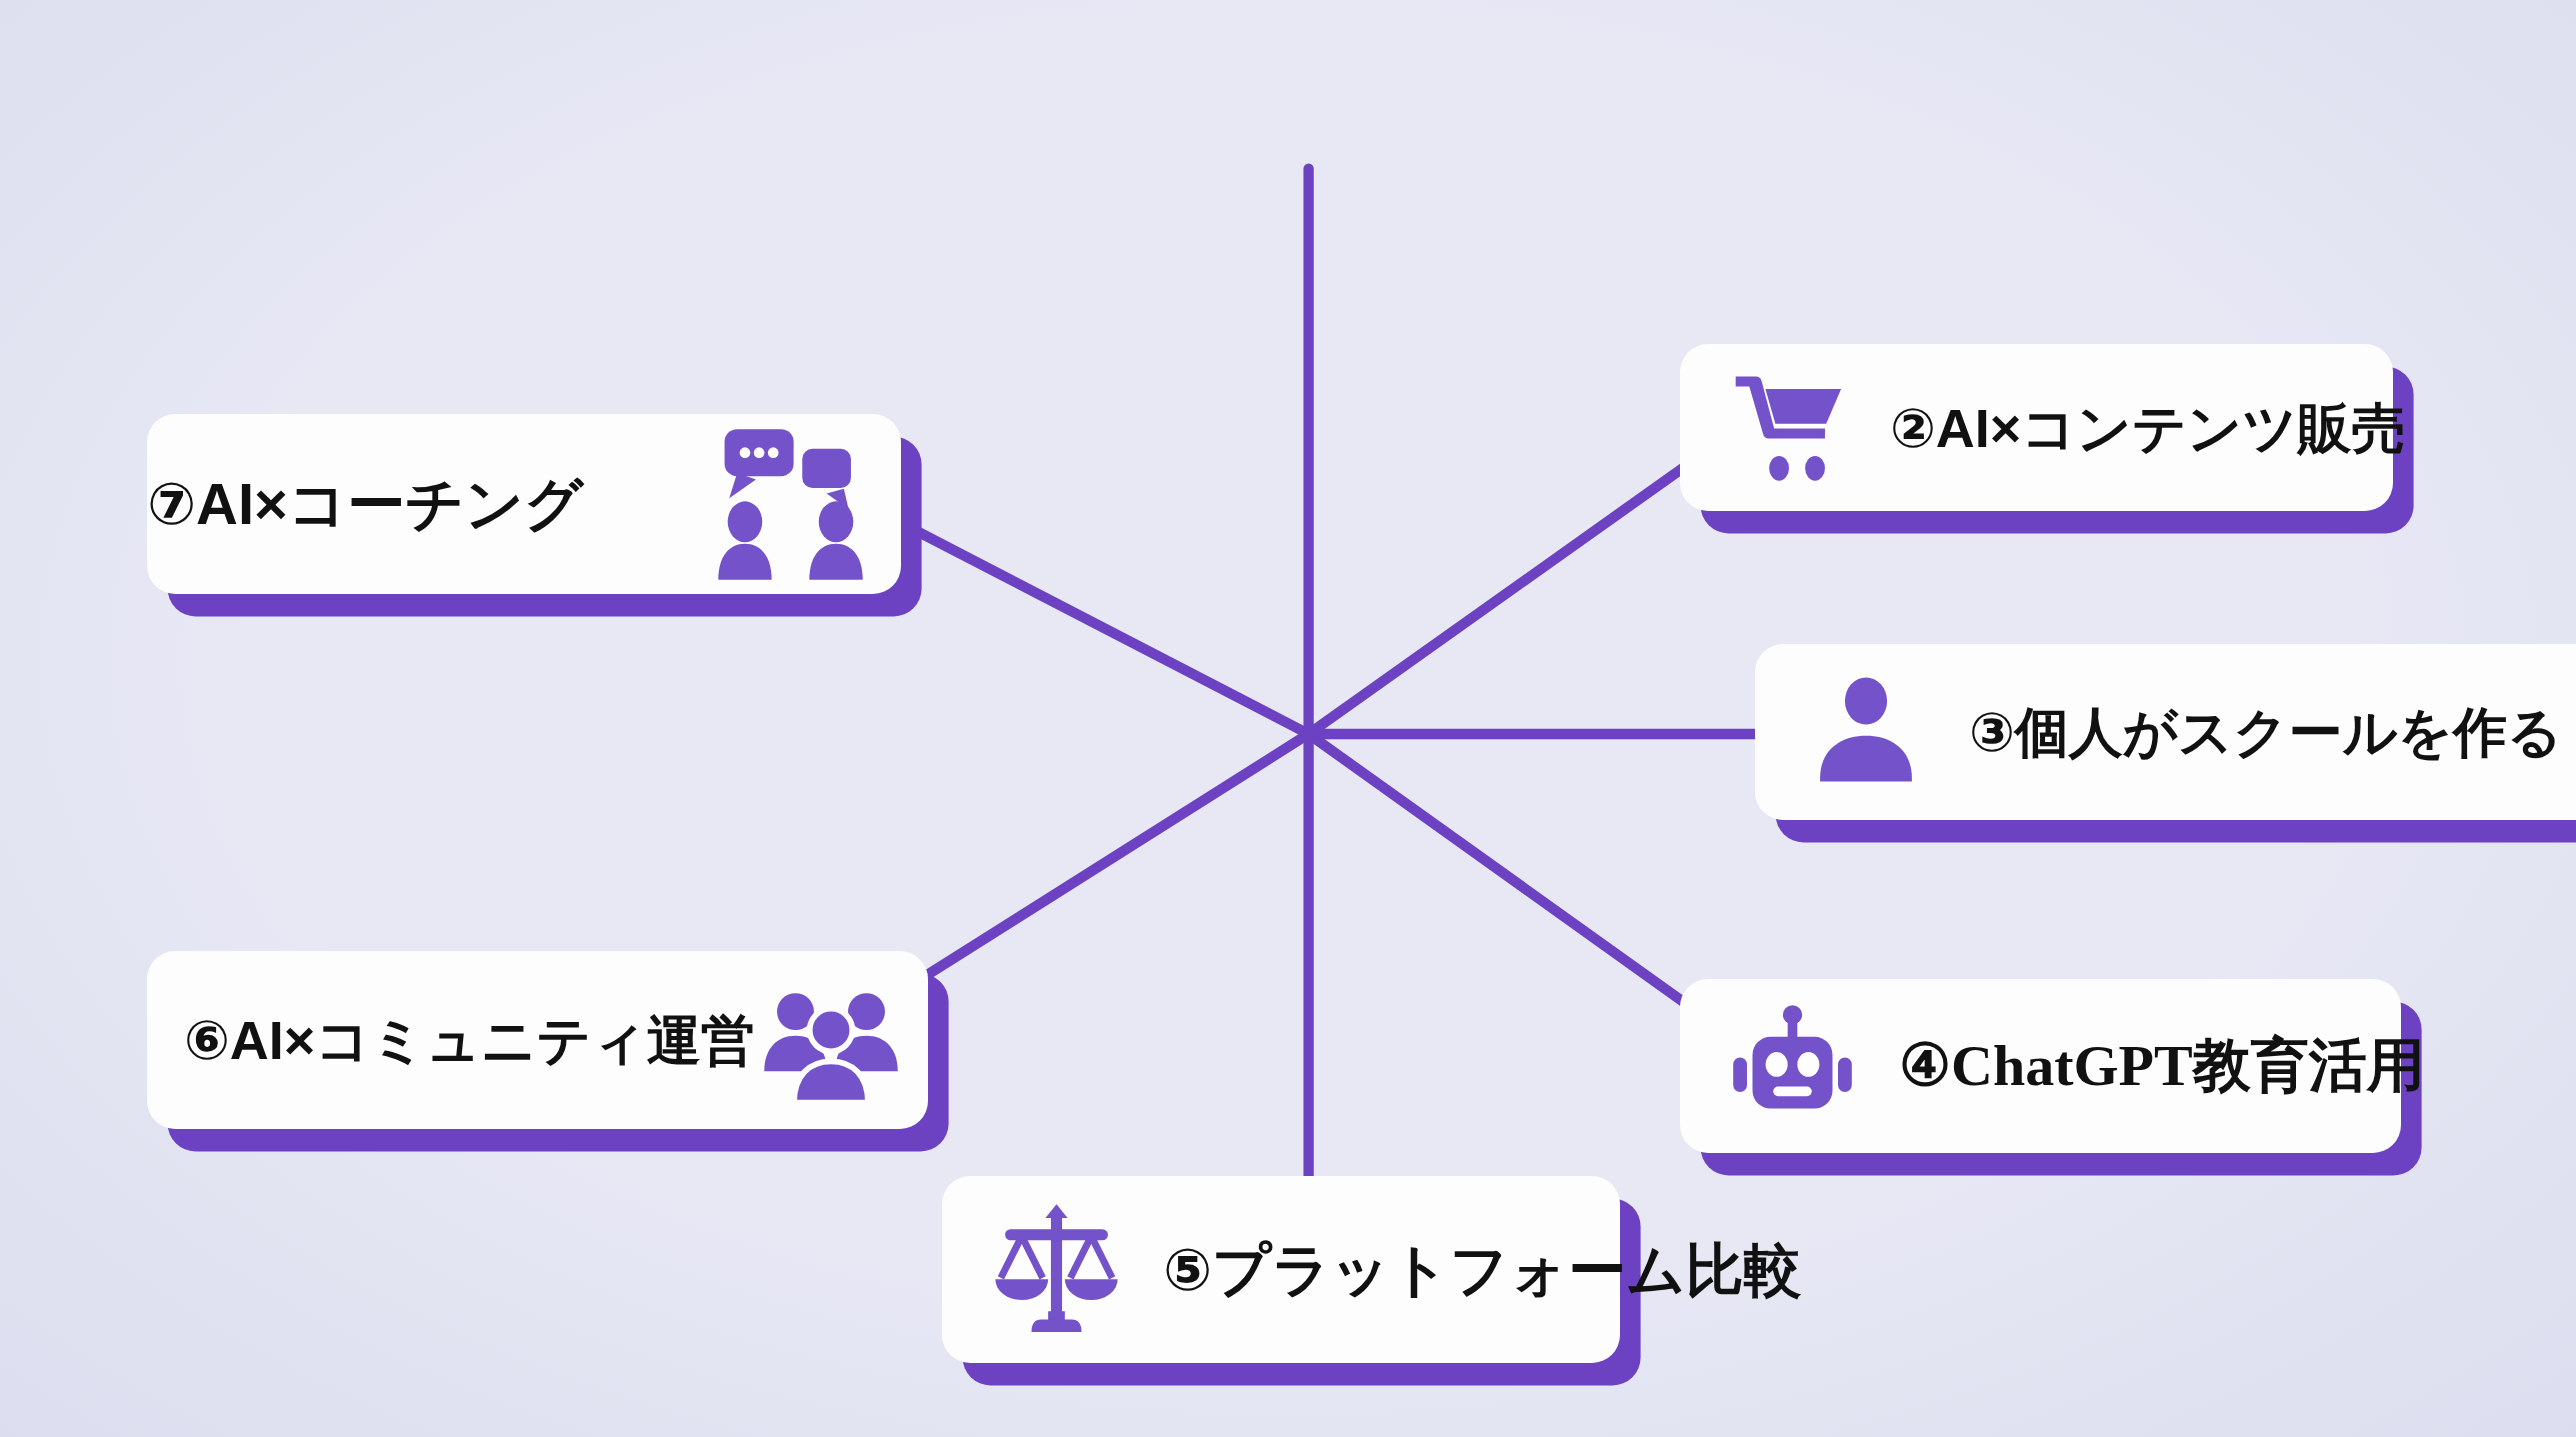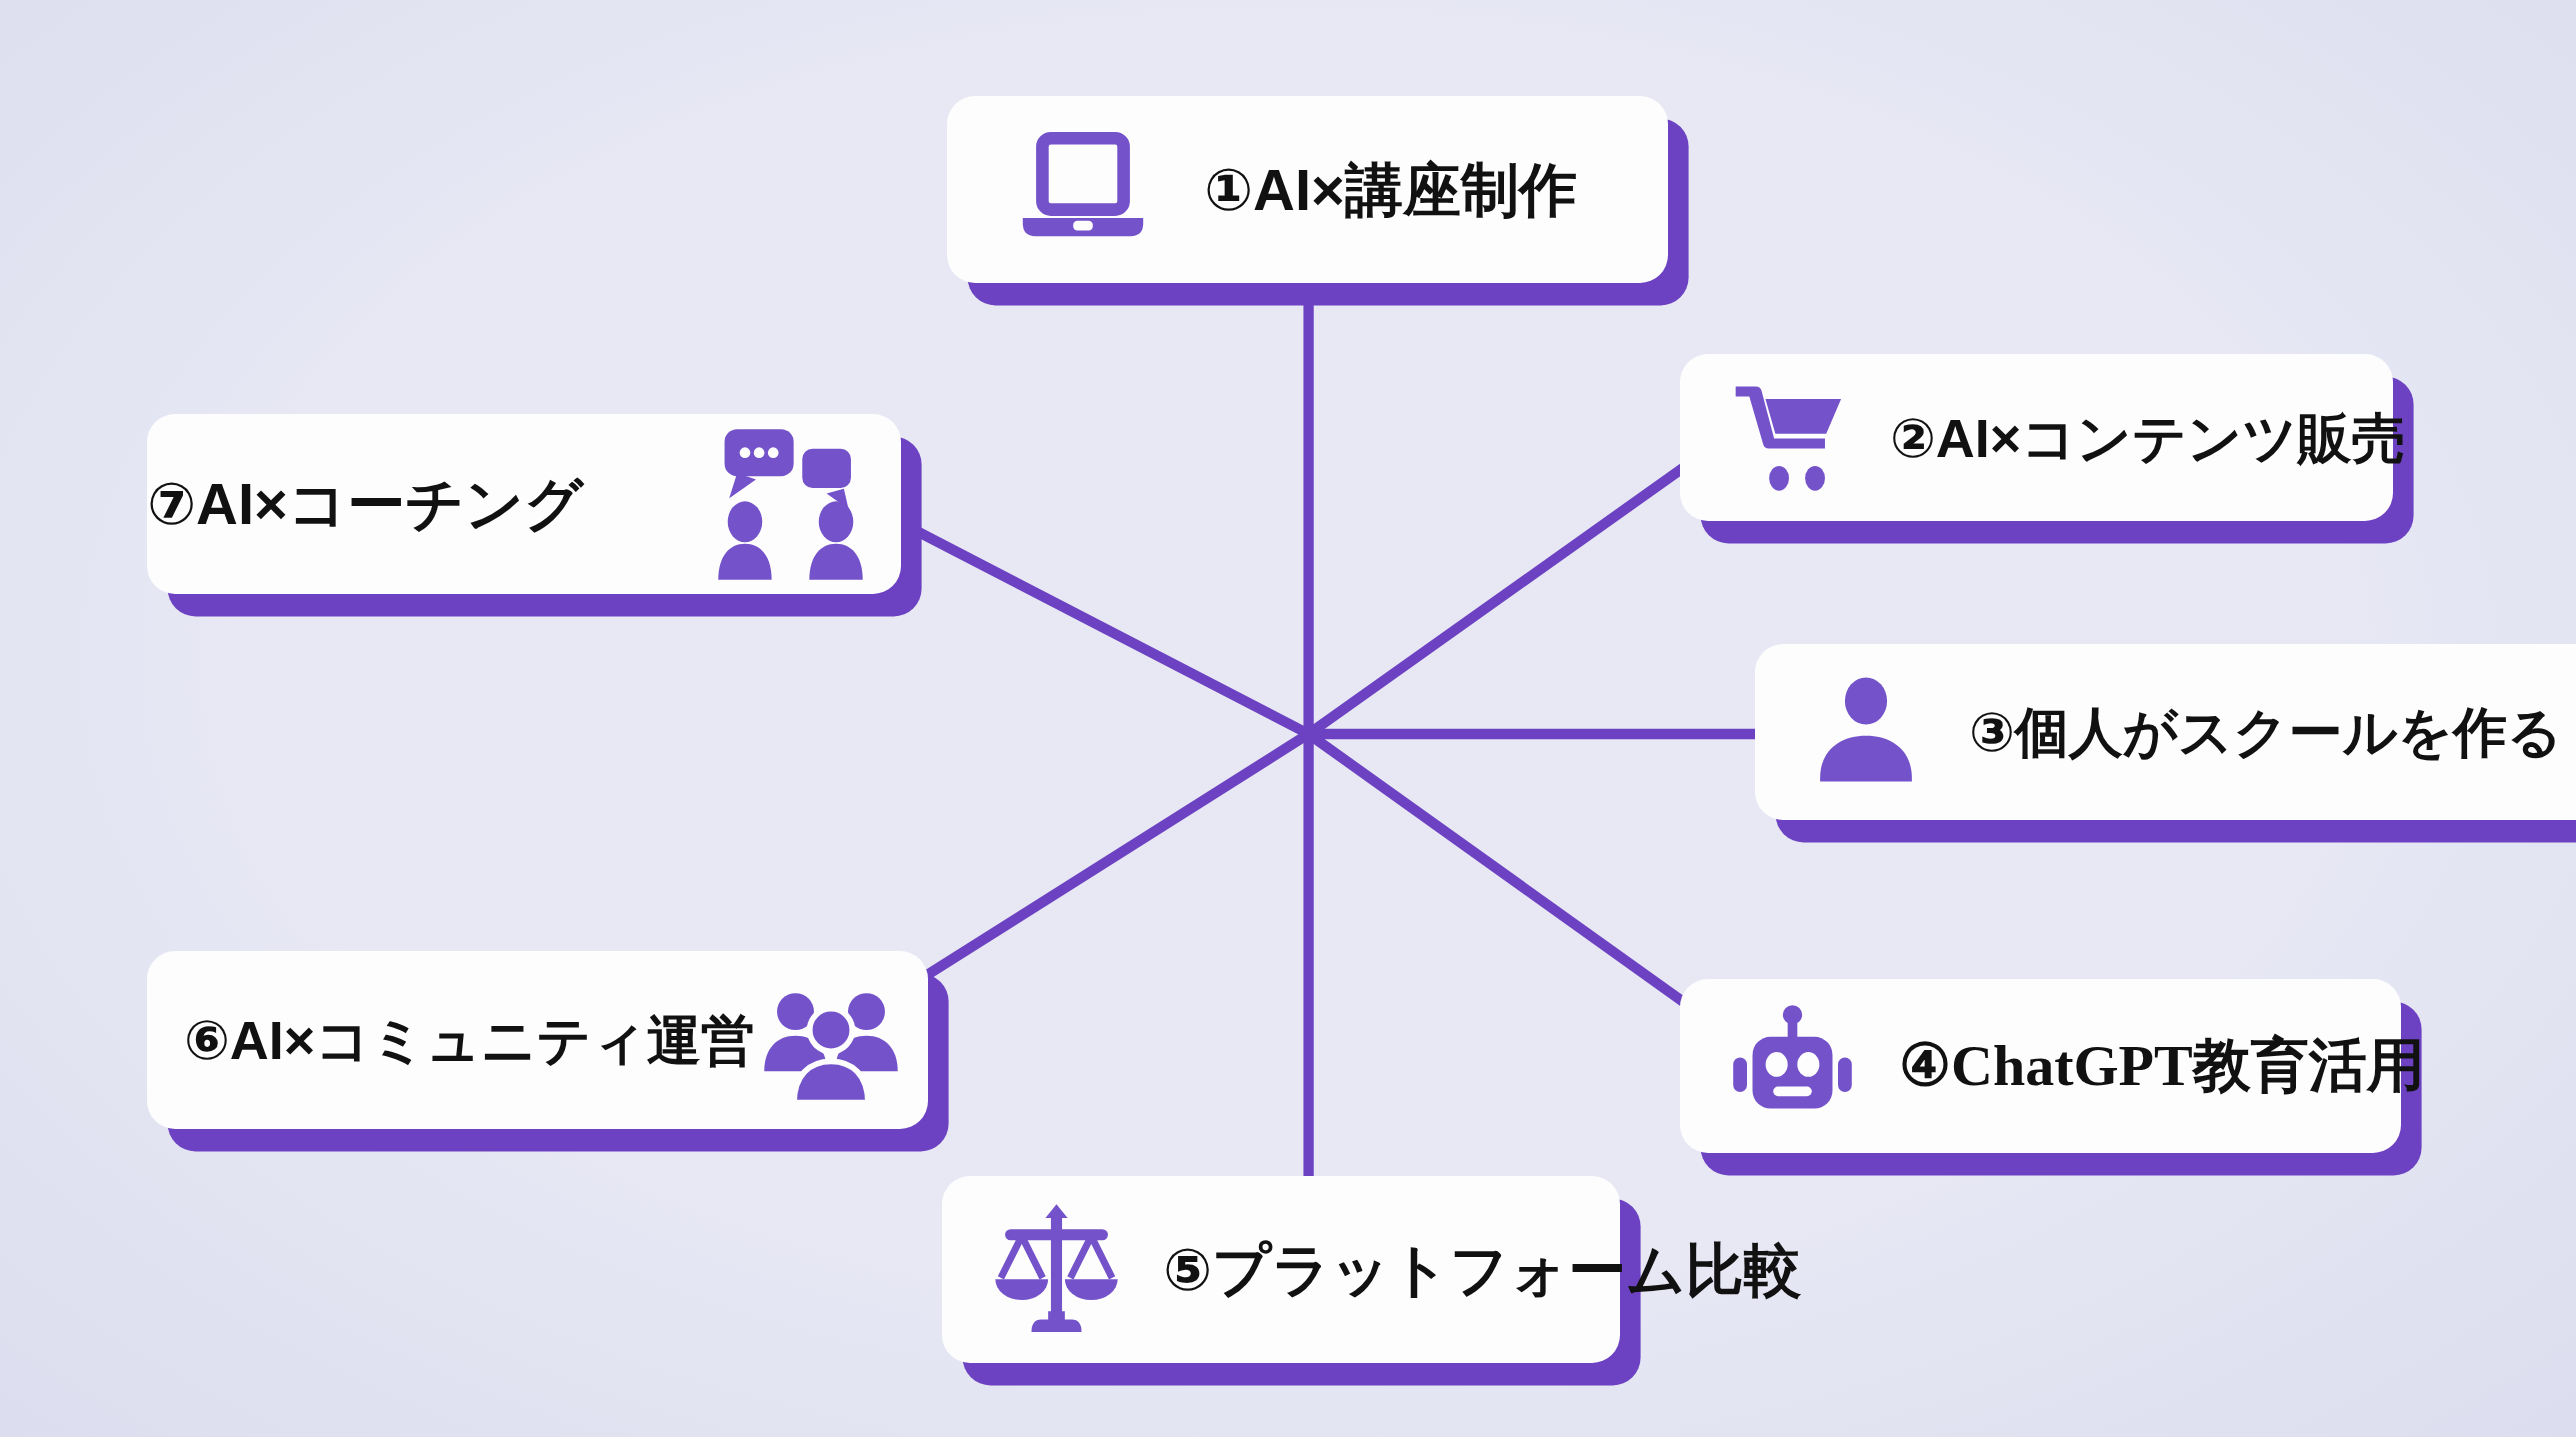--- a/index.html
+++ b/index.html
@@ -38,21 +38,21 @@
     border-radius:50%;background:var(--circle);
     display:flex;flex-direction:column;justify-content:center;align-items:center;
     text-align:center;padding-top:9.4px;
   }
   .circle .t{
     color:var(--circle-text);font-size:86px;font-weight:bold;
     line-height:1.7;letter-spacing:1.9px;white-space:nowrap;
   }
   
   .p1{left:947px;top:96px;width:721px;height:187px;padding-left:66px;gap:51px;}
-  .p2{left:1680px;top:354px;width:713px;height:167px;padding-left:47px;gap:39px;}
+  .p2{left:1680px;top:344px;width:713px;height:167px;padding-left:47px;gap:39px;}
   .p3{left:1755px;top:644px;width:950px;height:176px;padding-left:49px;gap:41px;}
   .p4{left:1680px;top:979px;width:721px;height:174px;padding-left:43px;gap:37px;font-family:Liberation Serif, serif;}
   .p5{left:942px;top:1176px;width:678px;height:187px;padding-left:45px;gap:37px;}
   .p6{left:147px;top:951px;width:781px;height:178px;justify-content:space-between;padding:0 26px 0 37px;}
   .p7{left:147px;top:414px;width:754px;height:180px;justify-content:space-between;gap:32px;padding-right:32px;}
 </style>
 </head>
 <body>
 
 <div class="canvas">
@@ -60,28 +60,20 @@
   <svg class="connectors" width="2576" height="1438" aria-hidden="true" viewBox="0 0 2752 1536">
     <line x1="1398" y1="784" x2="1398" y2="180"></line>
     <line x1="1398" y1="784" x2="1840" y2="470"></line>
     <line x1="1398" y1="784" x2="1920" y2="784"></line>
     <line x1="1398" y1="784" x2="1840" y2="1100"></line>
     <line x1="1398" y1="784" x2="1398" y2="1380"></line>
     <line x1="1398" y1="784" x2="958" y2="1062"></line>
     <line x1="1398" y1="784" x2="950" y2="552"></line>
   </svg>
 
-  <div class="pillar p1">
-    <svg class="icon" width="140" height="124" viewBox="0 0 100 88">
-      <rect x="21" y="7" width="58" height="51" rx="6" fill="none" stroke="currentColor" stroke-width="9"></rect>
-      <path d="M7 64 h86 v4 q0 9 -9 9 H16 q-9 0 -9 -9 z" fill="currentColor"></path>
-      <rect x="43" y="66" width="14" height="7" rx="3" fill="var(--box-bg)"></rect>
-    </svg>
-    <span class="label">①AI×講座制作</span>
-  </div>
 
   <div class="pillar p2">
     <svg class="icon" width="124" height="118" viewBox="0 0 100 95">
       <path d="M7 6 h16 a5 5 0 0 1 5 4 l10 38 h41 v8 H34 a5 5 0 0 1 -5 -4 L18 14 H7 z" fill="currentColor"></path>
       <path d="M31 16 h61 l-12 28 H39 z" fill="currentColor"></path>
       <ellipse cx="42" cy="80" rx="8" ry="10" fill="currentColor"></ellipse>
       <ellipse cx="71" cy="80" rx="8" ry="10" fill="currentColor"></ellipse>
     </svg>
     <span class="label sm">②AI×コンテンツ販売</span>
   </div>

